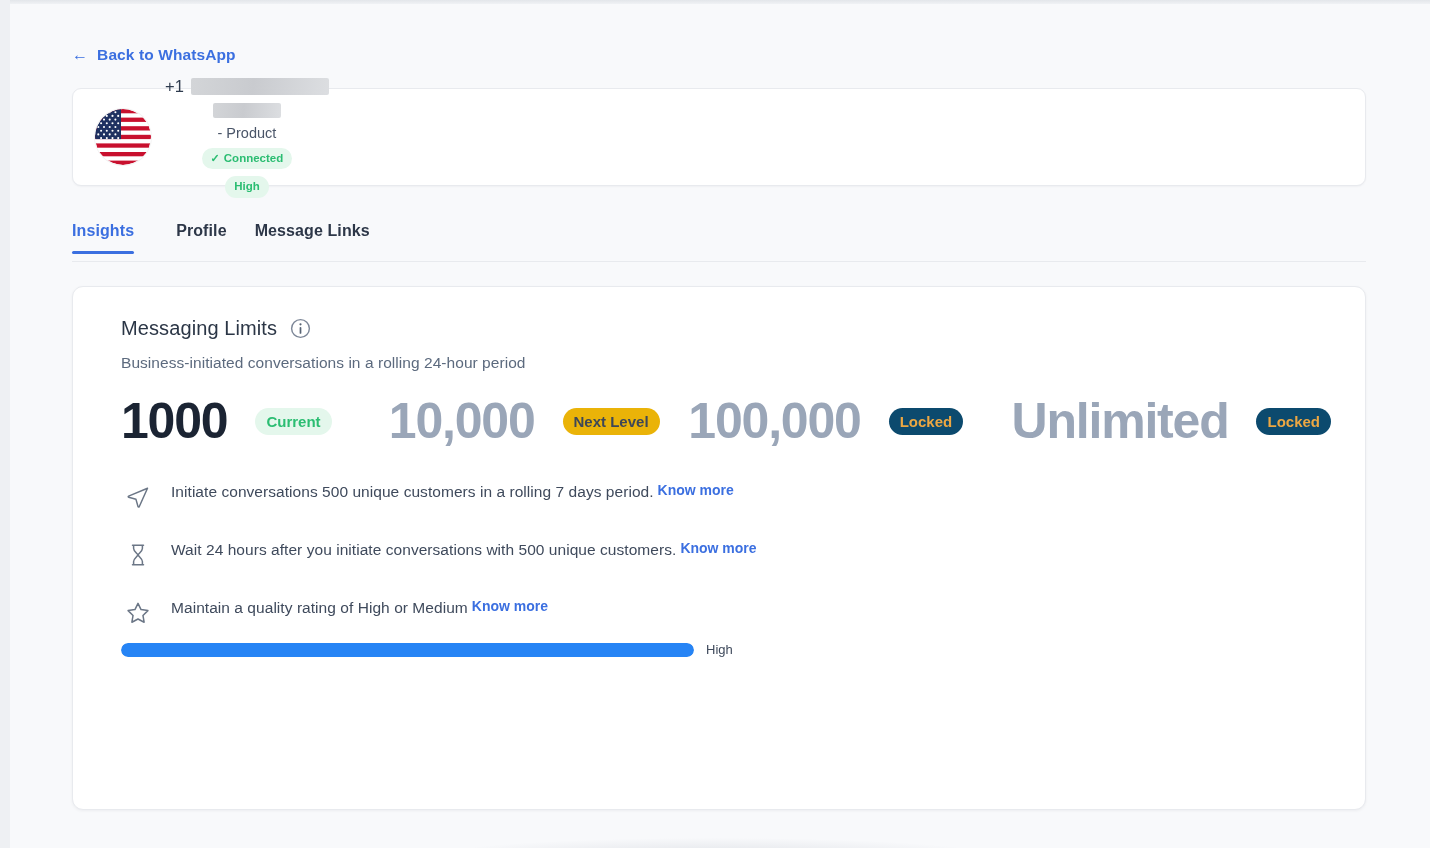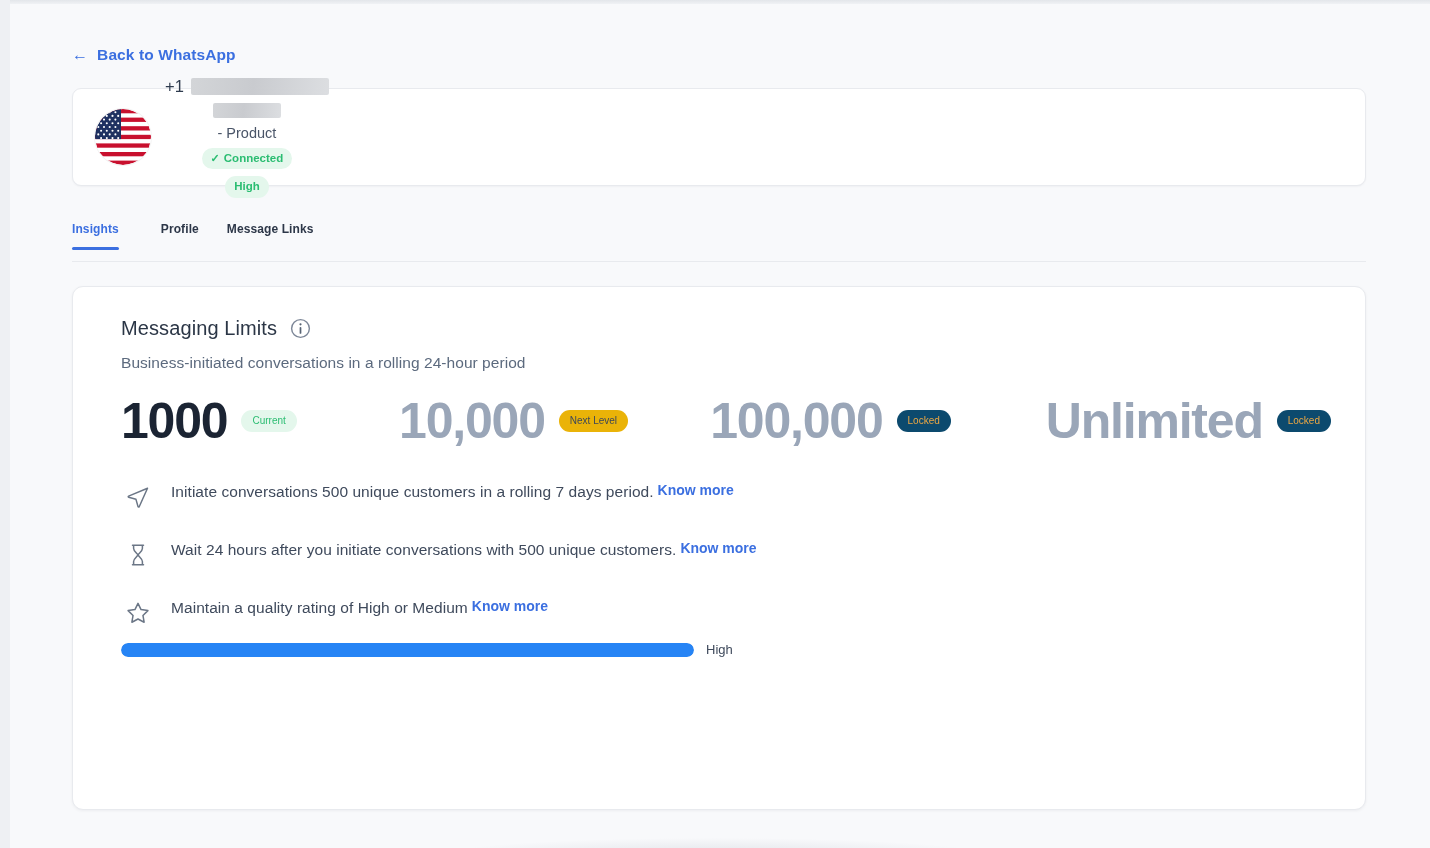--- a/index.html
+++ b/index.html
@@ -151,21 +151,21 @@
     left: 62px;
     top: 222px;
     width: 1294px;
     height: 40px;
     border-bottom: 1px solid #e8eaee;
     display: flex;
     align-items: flex-start;
     gap: 0;
   }
   .tab {
-    font-size: 12px;
+    font-size: 16px;
     font-weight: 700;
     color: #2d3748;
     padding: 0 14px 13px 14px;
     cursor: pointer;
     position: relative;
     letter-spacing: .1px;
   }
   .tab:first-child { padding-left: 0; margin-right: 14px; }
   .tab.active { color: #3b6fe0; }
   .tab.active::after {
@@ -211,39 +211,39 @@
     letter-spacing: .05px;
   }
 
   
   .tiers {
     margin-top: 18px;
     display: flex;
     align-items: center;
     height: 62px;
   }
-  .tier { display: flex; align-items: center; gap: 14px; }
+  .tier { display: flex; align-items: center; gap: 28px; }
   .tier-0 { width: 295px; }
   .tier-1 { width: 330px; }
   .tier-2 { width: 356px; }
   .tier-value {
     font-size: 50px;
     font-weight: 700;
     letter-spacing: -1.2px;
     line-height: 1;
   }
   .tier-current .tier-value { color: #1b2433; }
   .tier-muted  .tier-value  { color: #9aa6b8; }
 
   .tier-badge {
     display: inline-flex;
     align-items: center;
     border-radius: 999px;
-    font-size: 10px;
-    font-weight: 400;
+    font-size: 15px;
+    font-weight: 700;
     padding: 6px 11px;
     line-height: 1;
     white-space: nowrap;
   }
   .tb-current   { background: #e4f7ec; color: #2bbd72; }
   .tb-next      { background: #eab308; color: #3d4758; }
   .tb-locked    { background: #0c4a6e; color: #eda742; }
 
   
   .reqs { margin-top: 30px; }

